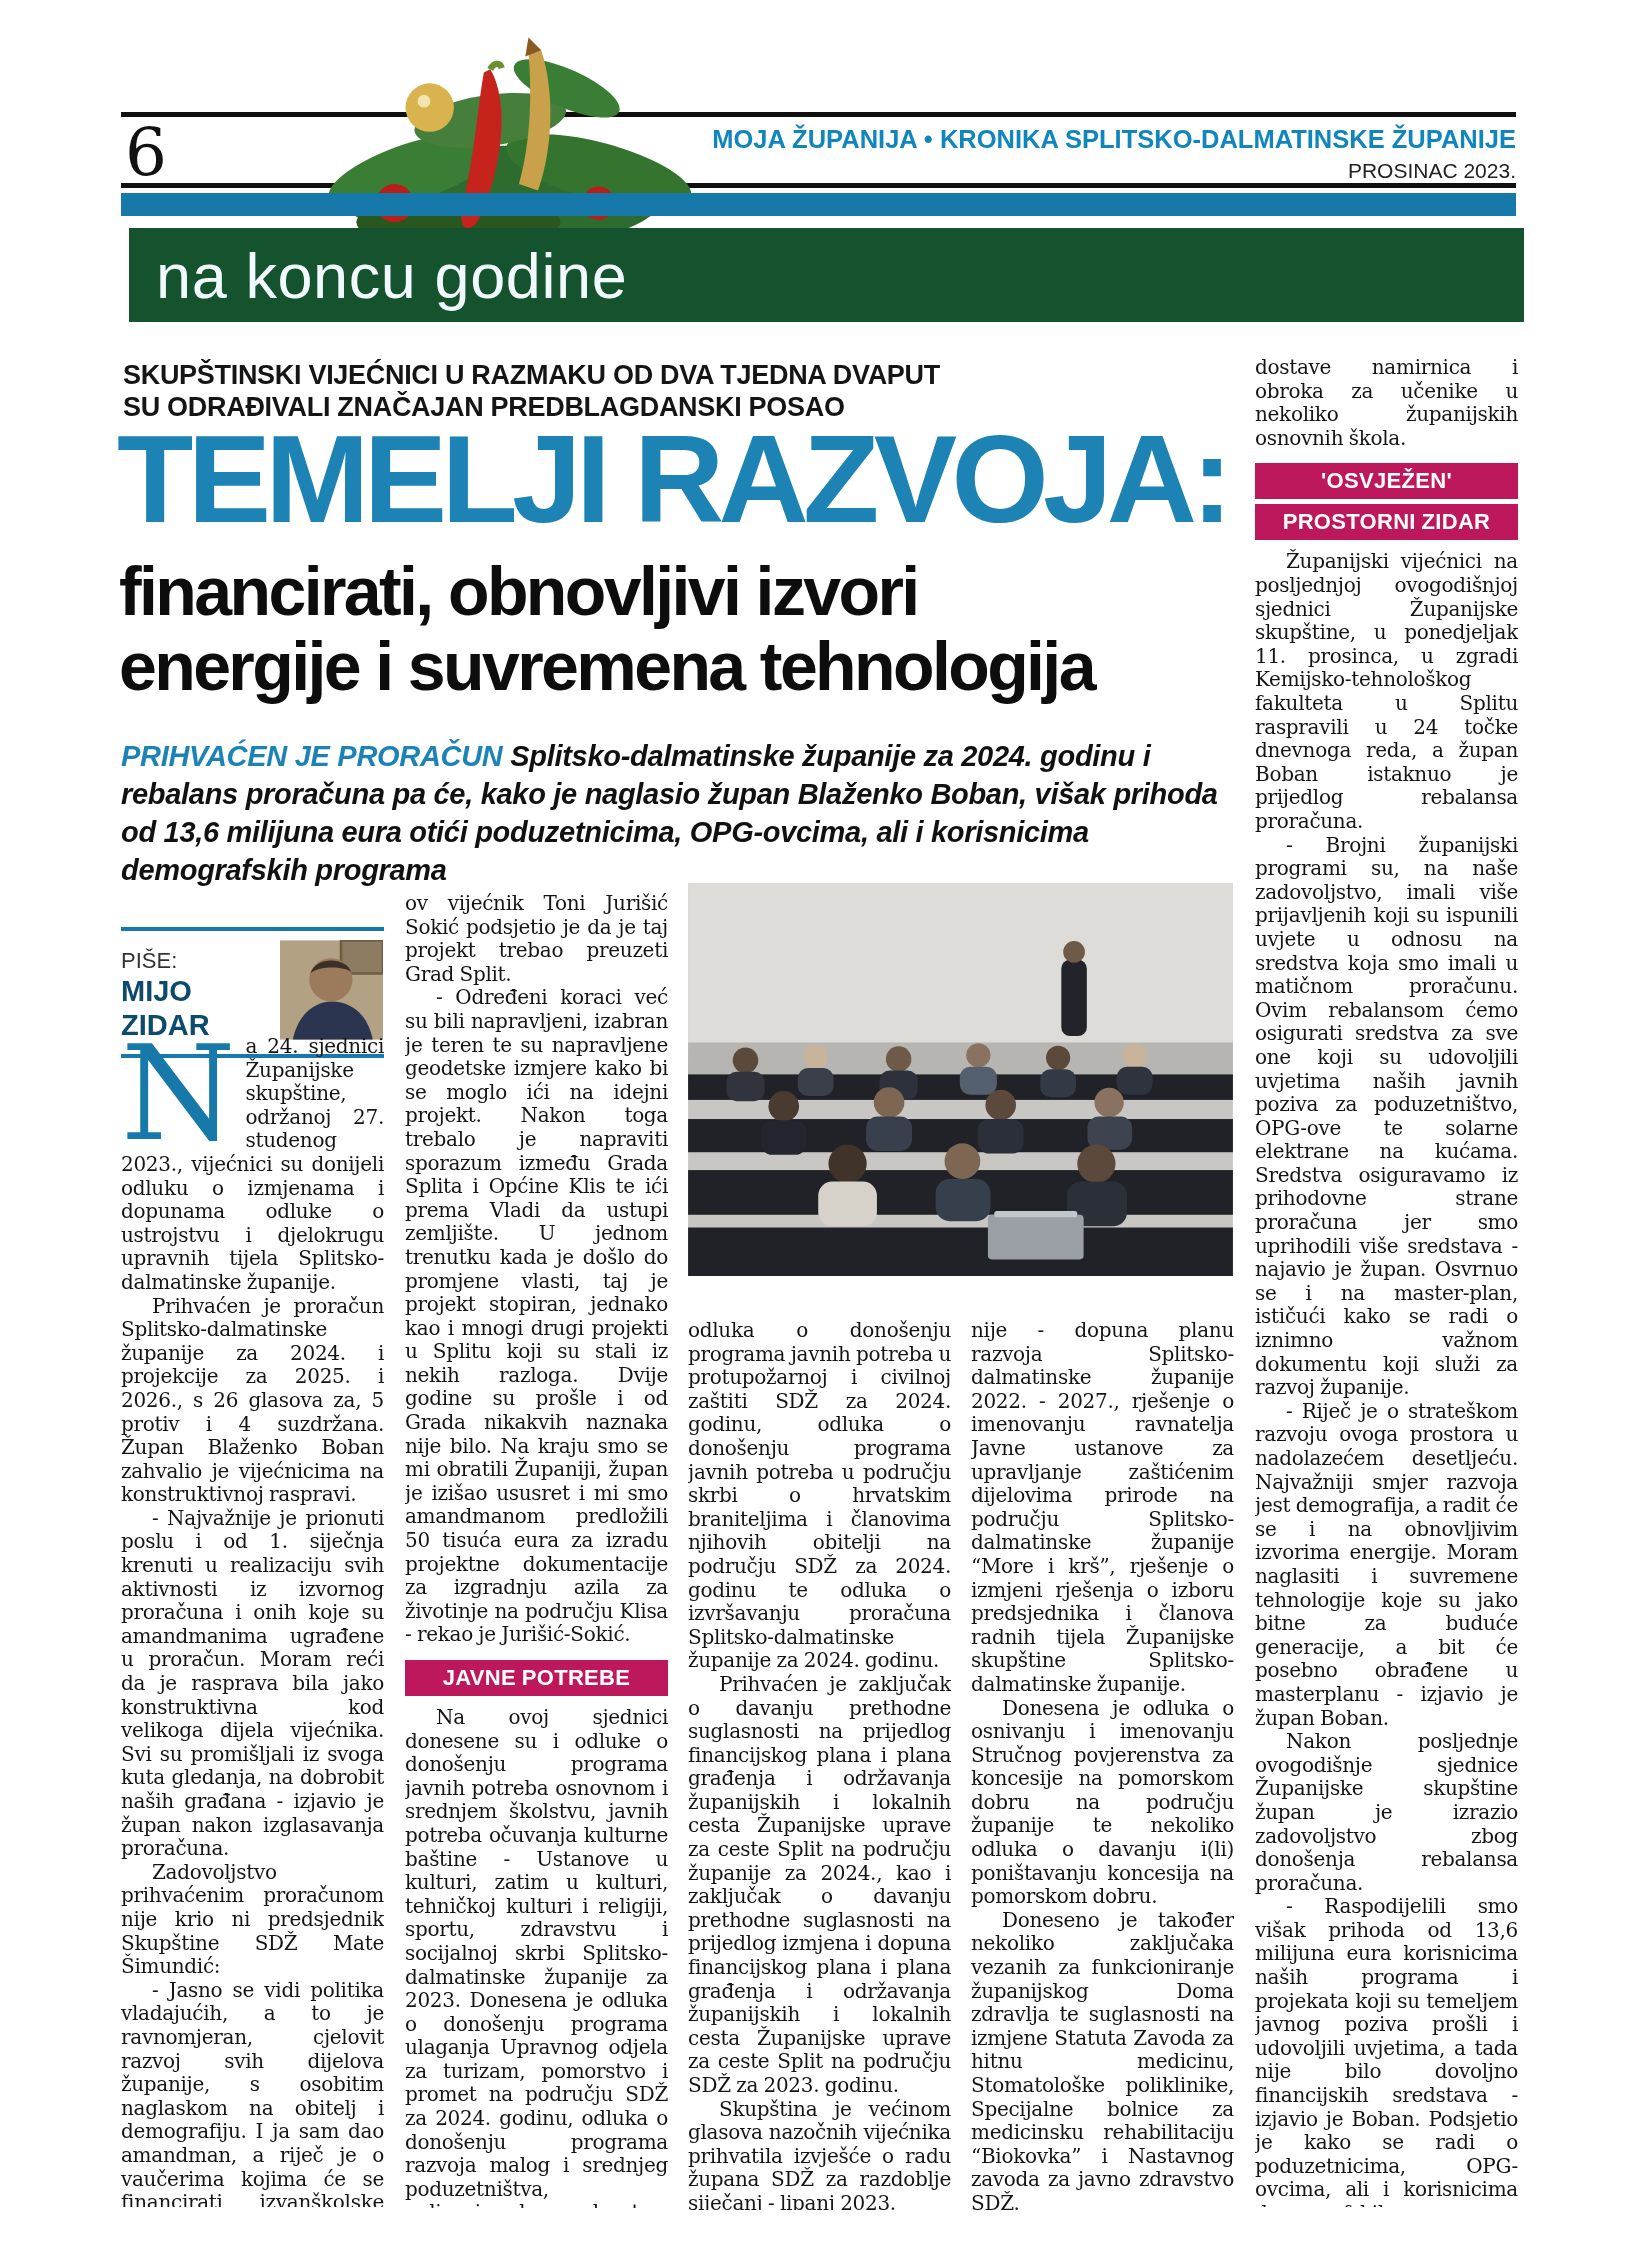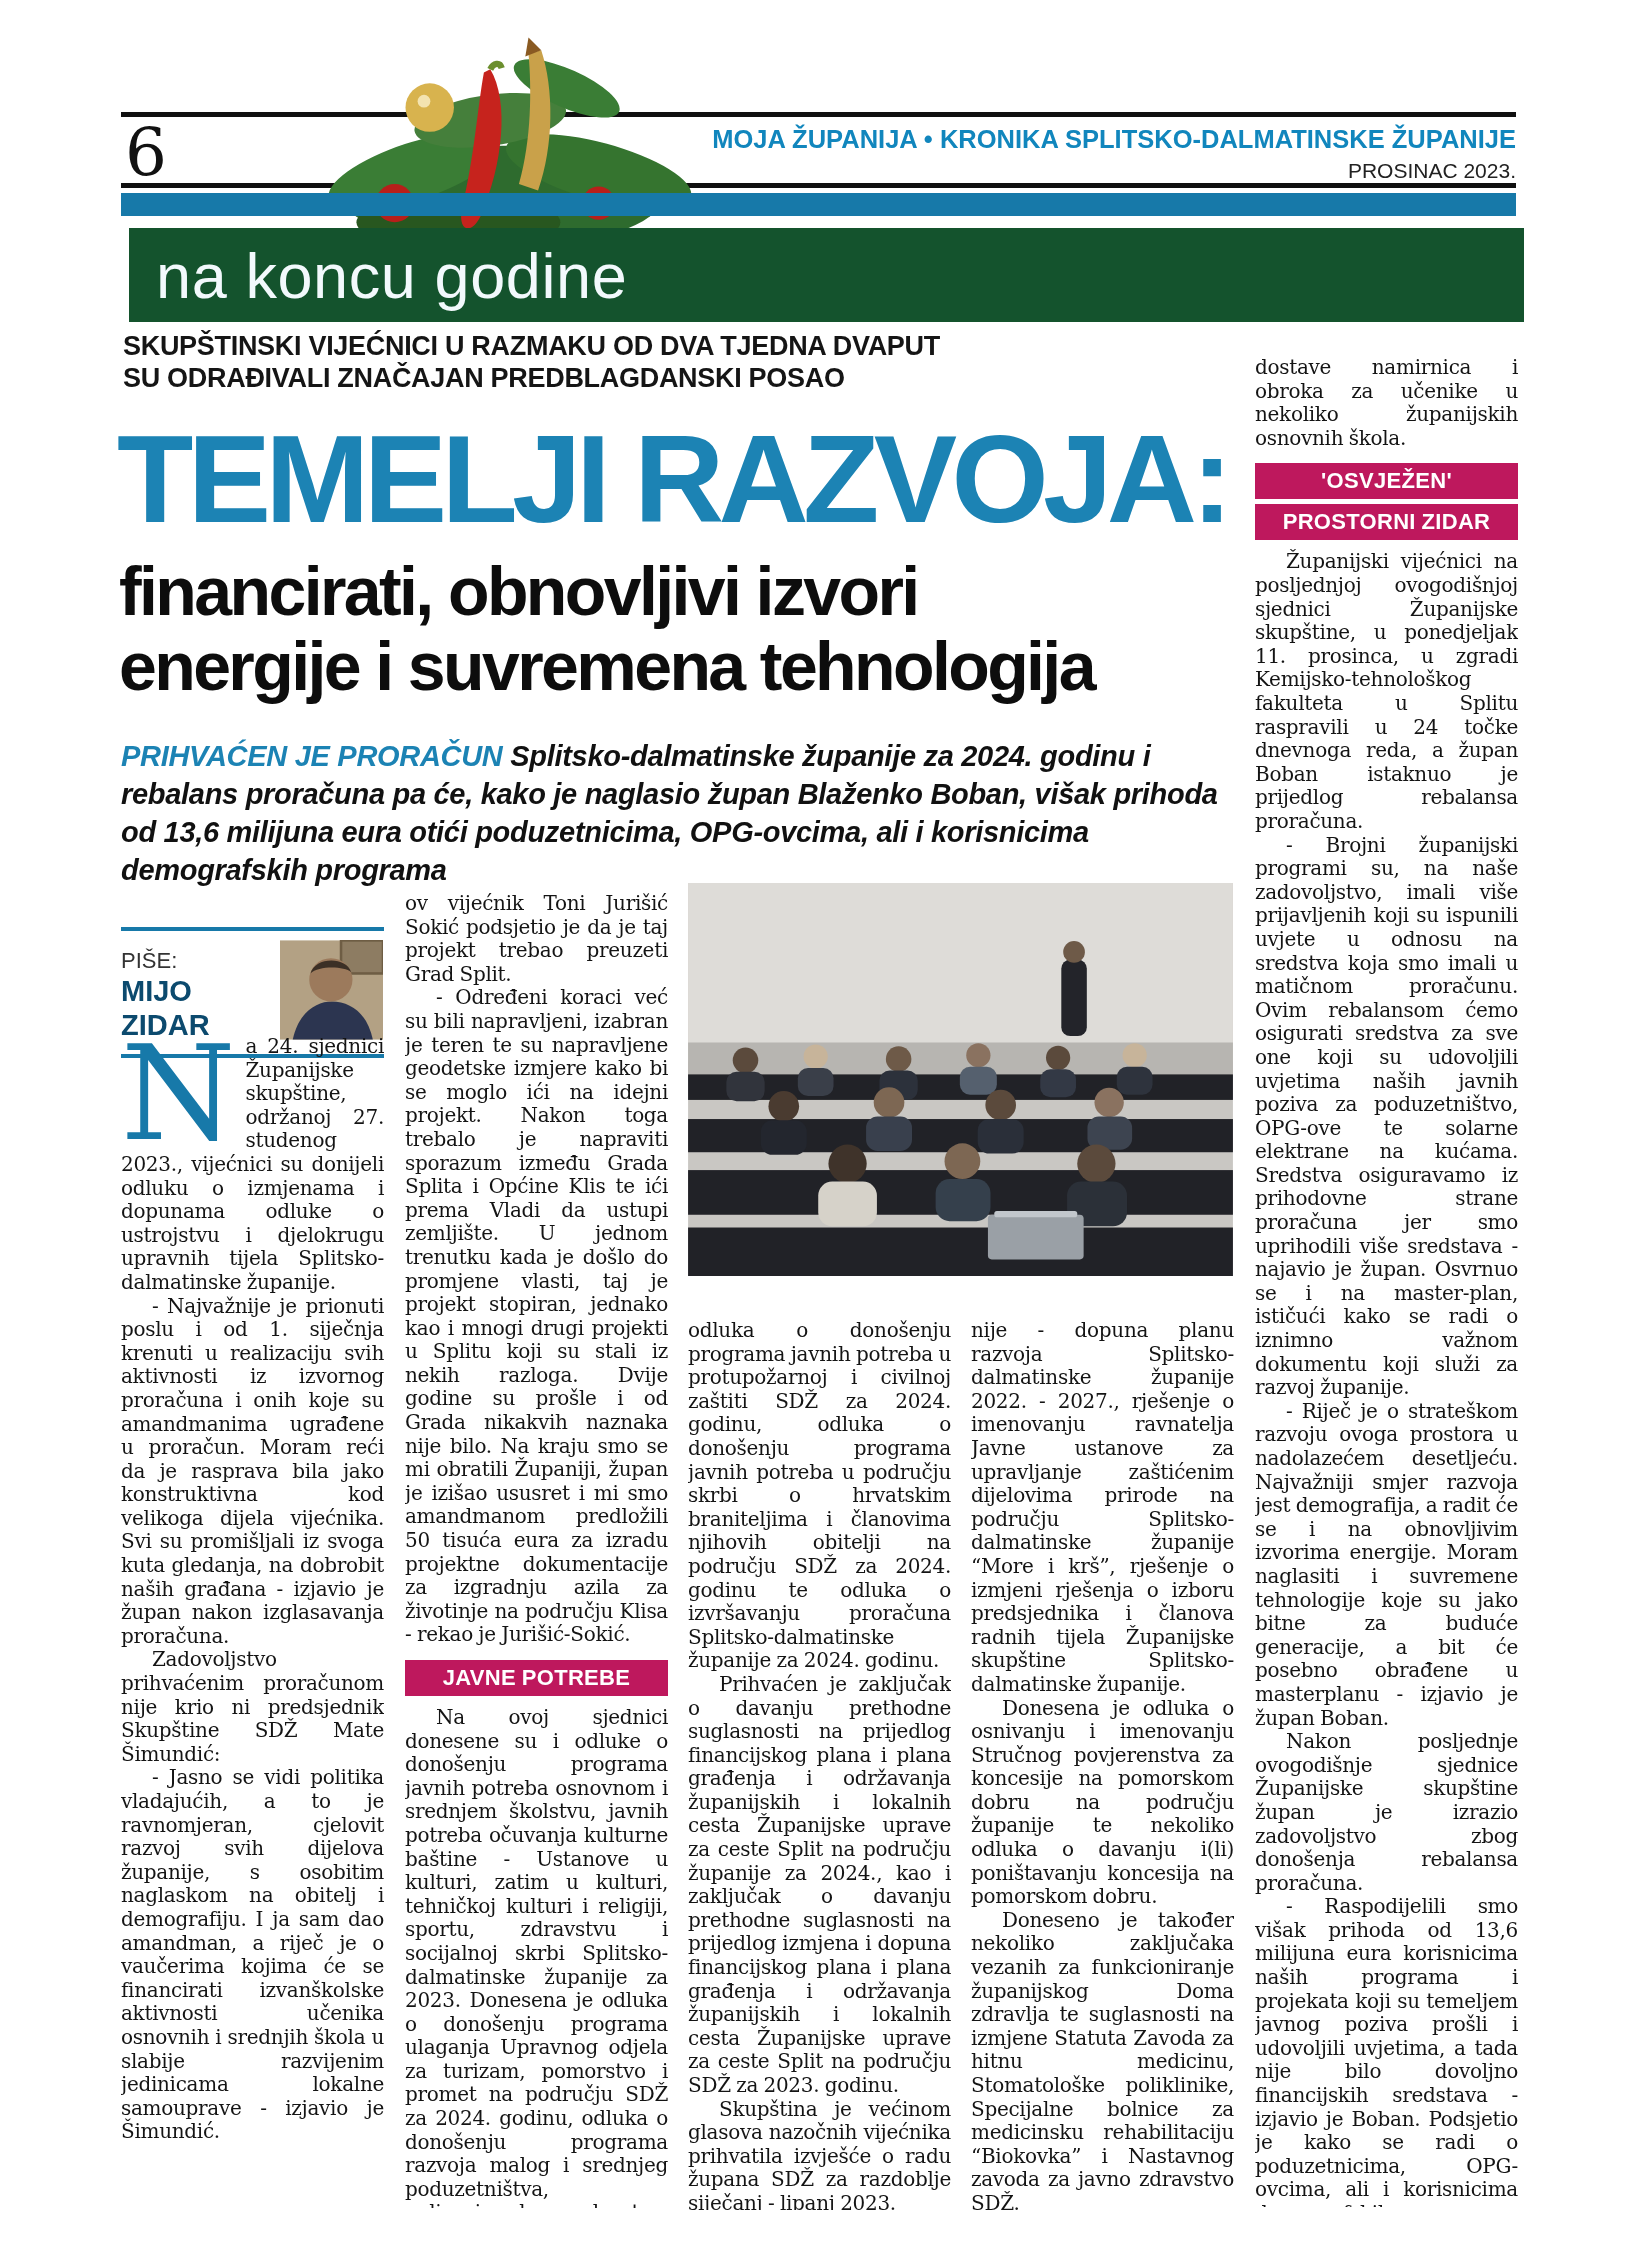--- a/index.html
+++ b/index.html
@@ -12,21 +12,21 @@
            font-size:66px;font-weight:400;color:#111;}
   .masthead{position:absolute;left:121px;top:125px;width:1395px;text-align:right;}
   .masthead .m1{font-size:25.5px;font-weight:bold;color:#1186bd;letter-spacing:0;}
   .masthead .m2{margin-top:5.1px;font-size:21px;color:#222;}
 
   .thinbar{position:absolute;left:121px;top:193px;width:1395px;height:23px;background:#1779a9;}
   .banner{position:absolute;left:129px;top:228px;width:1395px;height:94px;background:#14532d;}
   .banner .bt{position:absolute;left:27px;top:0;line-height:96px;font-size:63px;font-weight:300;
               color:#f2f9fc;letter-spacing:0.6px;}
 
-  .kicker{position:absolute;left:123px;top:330px;font-size:27px;font-weight:bold;
+  .kicker{position:absolute;left:123px;top:359px;font-size:27px;font-weight:bold;
           line-height:32px;letter-spacing:-0.3px;color:#151515;}
   .hl-blue{position:absolute;left:117px;top:411px;font-size:125px;line-height:135px;
            font-weight:bold;letter-spacing:-5.7px;color:#1c83b4;white-space:nowrap;}
   .hl-black{position:absolute;left:119px;top:554px;font-size:68px;line-height:75px;
             font-weight:bold;letter-spacing:-2.6px;color:#0d0d0d;white-space:nowrap;}
   .lead{position:absolute;left:121px;top:737px;width:1116px;font-size:29px;line-height:38px;
         font-weight:bold;letter-spacing:-0.3px;color:#111;font-style:italic;}
   .lead .hi{color:#1c83b4;}
 
   
@@ -175,20 +175,21 @@
         <circle cx="640" cy="440" r="30" fill="#5b4a3c"></circle>
           <rect x="594" y="468" width="94" height="70" rx="22" fill="#2b3038"></rect>
         <rect x="470" y="520" width="150" height="70" rx="6" fill="#9aa0a6"></rect>
         <rect x="480" y="514" width="130" height="10" rx="4" fill="#c2c7cc"></rect>
       </g>
     </svg>
   </div>
 
   <div class="col" id="col1">
     <p class="nt"><span class="dropcap">N</span><span>a 24. sjednici Županijske skupštine, održanoj 27. studenog 2023., vijećnici su donijeli odluku o izmjenama i dopunama odluke o ustrojstvu i djelokrugu upravnih tijela Splitsko-dalmatinske županije.</span></p>
+    <p>Prihvaćen je proračun Splitsko-dalmatinske županije za 2024. i projekcije za 2025. i 2026., s 26 glasova za, 5 protiv i 4 suzdržana. Župan Blaženko Boban zahvalio je vijećnicima na konstruktivnoj raspravi.</p>
     <p>- Najvažnije je prionuti poslu i od 1. siječnja krenuti u realizaciju svih aktivnosti iz izvornog proračuna i onih koje su amandmanima ugrađene u proračun. Moram reći da je rasprava bila jako konstruktivna kod velikoga dijela vijećnika. Svi su promišljali iz svoga kuta gledanja, na dobrobit naših građana - izjavio je župan nakon izglasavanja proračuna.</p>
     <p>Zadovoljstvo prihvaćenim proračunom nije krio ni predsjednik Skupštine SDŽ Mate Šimundić:</p>
     <p>- Jasno se vidi politika vladajućih, a to je ravnomjeran, cjelovit razvoj svih dijelova županije, s osobitim naglaskom na obitelj i demografiju. I ja sam dao amandman, a riječ je o vaučerima kojima će se financirati izvanškolske aktivnosti učenika osnovnih i srednjih škola u slabije razvijenim jedinicama lokalne samouprave - izjavio je Šimundić.</p>
 
   </div>
 
   <div class="col" id="col2">
     <p class="nt">ov vijećnik Toni Jurišić Sokić podsjetio je da je taj projekt trebao preuzeti Grad Split.</p>
     <p>- Određeni koraci već su bili napravljeni, izabran je teren te su napravljene geodetske izmjere kako bi se moglo ići na idejni projekt. Nakon toga trebalo je napraviti sporazum između Grada Splita i Općine Klis te ići prema Vladi da ustupi zemljište. U jednom trenutku kada je došlo do promjene vlasti, taj je projekt stopiran, jednako kao i mnogi drugi projekti u Splitu koji su stali iz nekih razloga. Dvije godine su prošle i od Grada nikakvih naznaka nije bilo. Na kraju smo se mi obratili Županiji, župan je izišao ususret i mi smo amandmanom predložili 50 tisuća eura za izradu projektne dokumentacije za izgradnju azila za životinje na području Klisa - rekao je Jurišić-Sokić.</p>
     <div class="secbar">JAVNE POTREBE</div>

